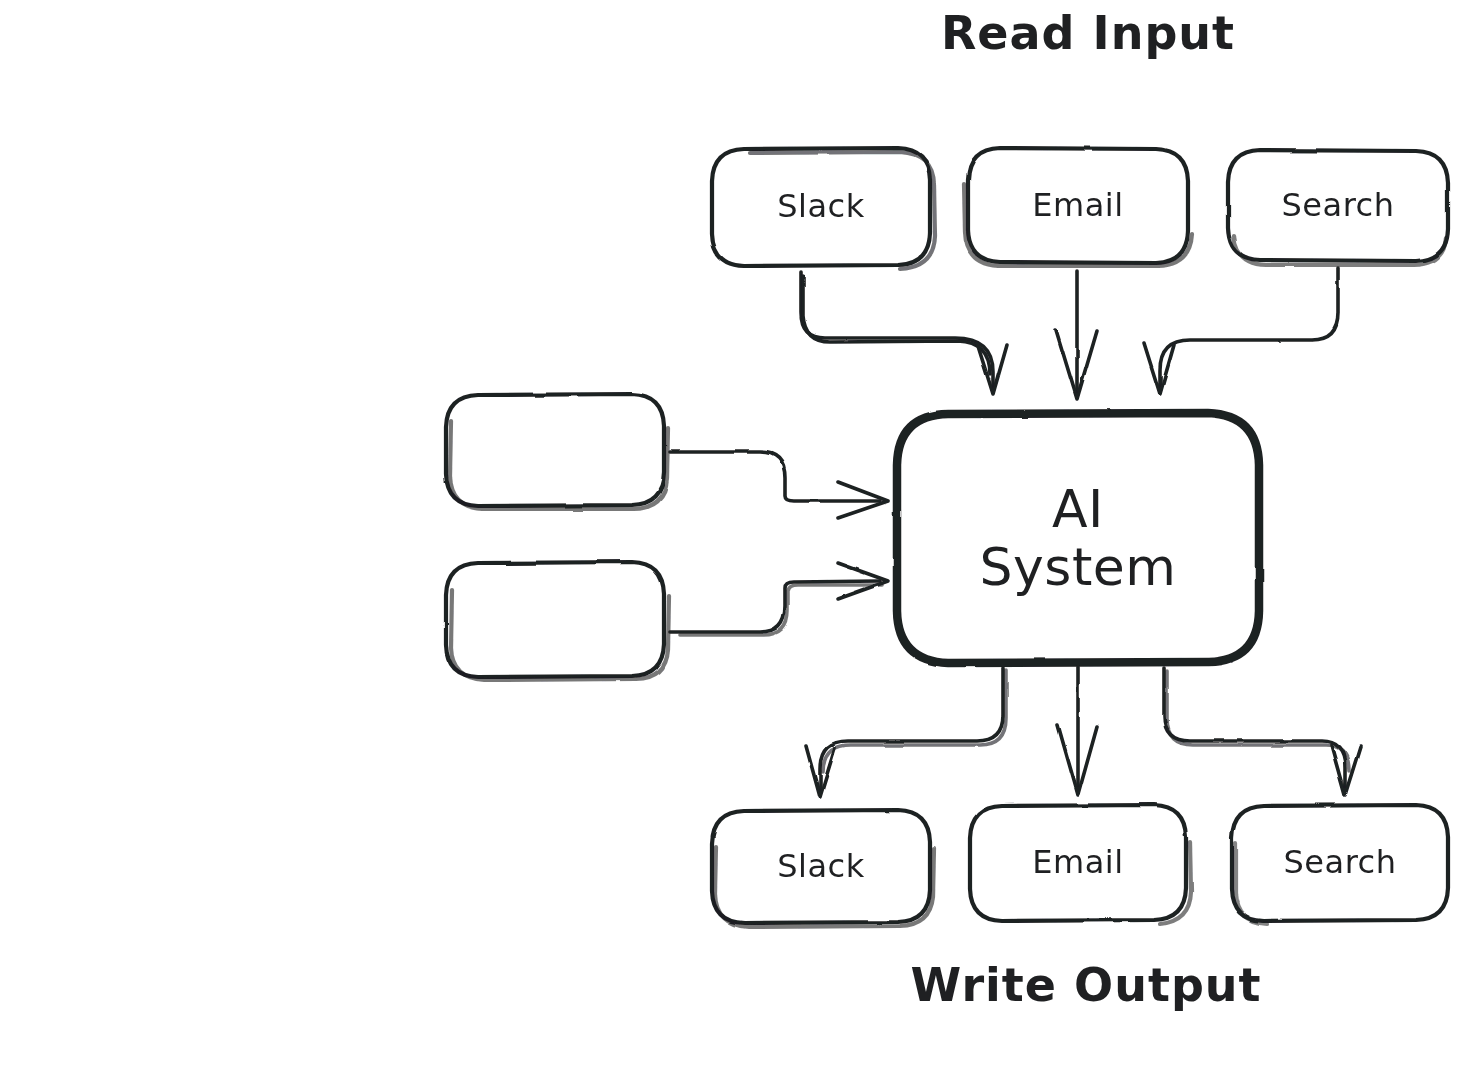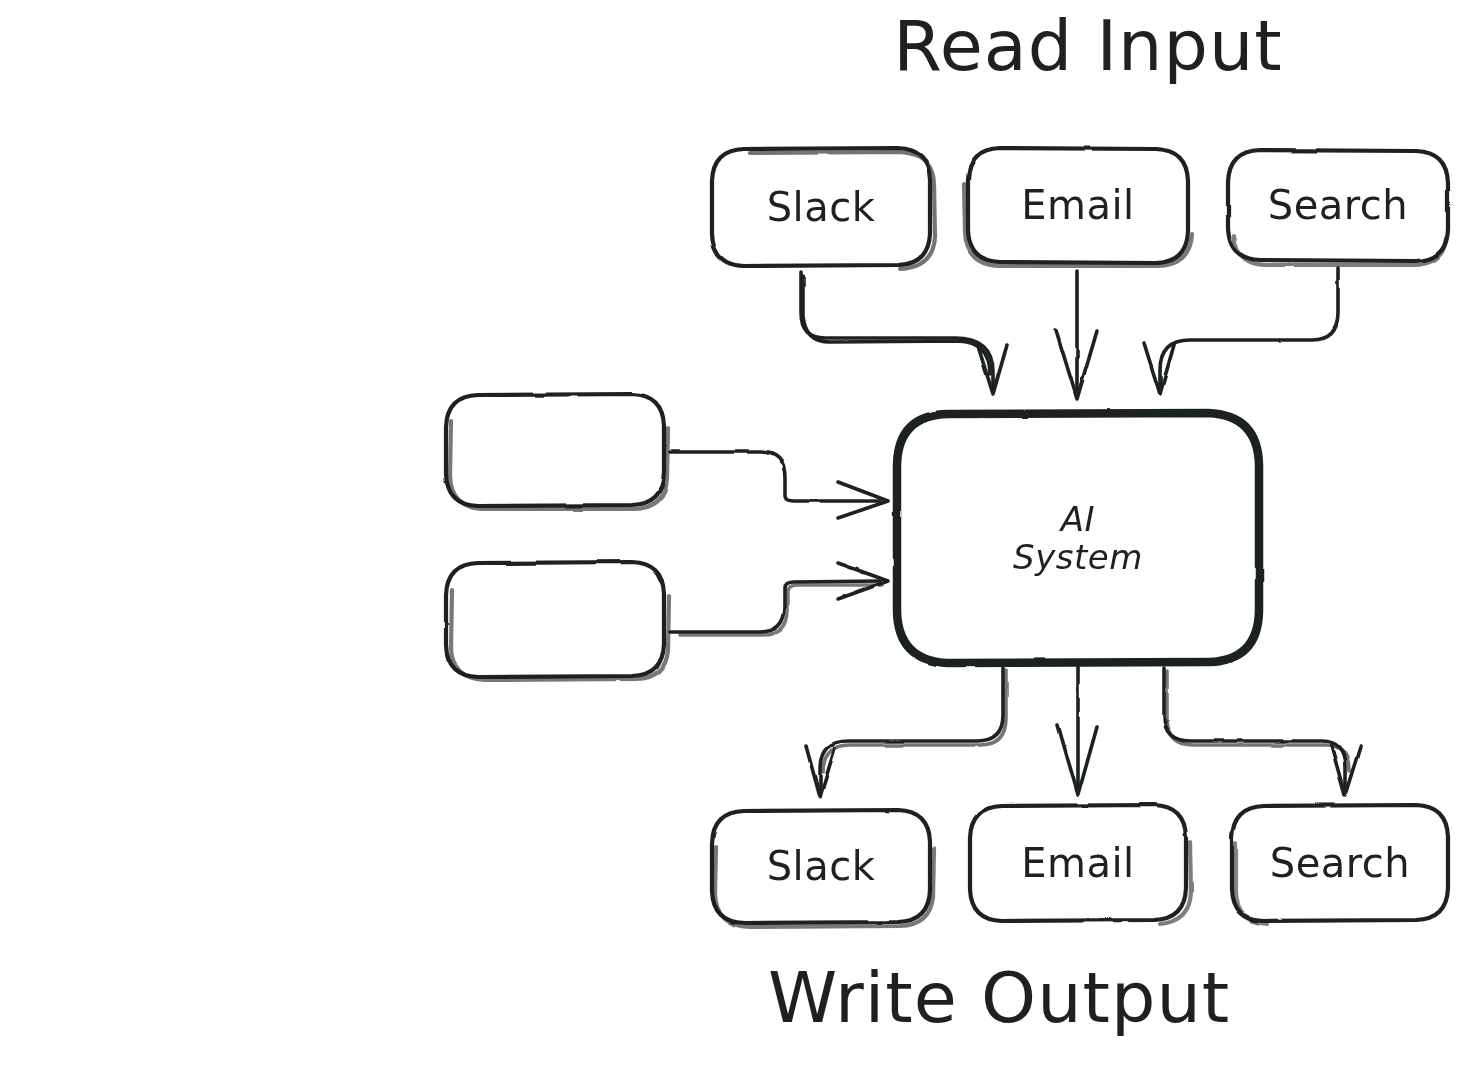--- a/index.html
+++ b/index.html
@@ -31,28 +31,28 @@
     justify-content: center;
     text-align: center;
     color: #1f2022;
     font-family: "DejaVu Sans", sans-serif;
     font-weight: 400;
     letter-spacing: 0.5px;
     line-height: 1.12;
     pointer-events: none;
     white-space: pre-line;
   }
-  .node-label.small { font-size: 40px; }
-  .node-label.center { font-size: 34px; font-style: italic; }
+  .node-label.small { font-size: 32px; }
+  .node-label.center { font-size: 52px; }
   .group-title {
     position: absolute;
     color: #1f2022;
     font-family: "DejaVu Sans", sans-serif;
-    font-weight: 400;
-    font-size: 70px;
+    font-weight: 700;
+    font-size: 46px;
     letter-spacing: 1px;
     line-height: 1.1;
     pointer-events: none;
     white-space: pre-line;
   }
   .hit {
     position: absolute;
     cursor: pointer;
   }
 </style>
@@ -158,21 +158,21 @@
     <g filter="url(#rough2)" fill="none" stroke="#1f2022" stroke-width="3.6" stroke-linecap="round" stroke-linejoin="round">
       <path d="M1164,668 L1164,716 Q1164,741 1190,741 L1322,741 Q1345,741 1345,768 L1345,789"></path>
       <path d="M1167,671 L1167,719 Q1167,745 1193,745 L1325,745 Q1349,745 1349,771" opacity="0.62"></path>
       <path d="M1331,745 L1345,795 L1360,747"></path>
     </g>
   </svg>
 
   <div class="group-title" style="left:818px; top:8px; width:540px; text-align:center;">Read Input</div>
 
 
-  <div class="group-title" style="left:768px; top:960px; width:600px; ">Write Output</div>
+  <div class="group-title" style="left:786px; top:960px; width:600px; text-align:center;">Write Output</div>
 
   <div class="node-label small" style="left:712px; top:148px; width:218px; height:118px;">Slack</div>
 
   <div class="node-label small" style="left:968px; top:148px; width:220px; height:115px;">Email</div>
 
   <div class="node-label small" style="left:1228px; top:150px; width:220px; height:111px;">Search</div>
 
 
 
   <div class="node-label center" style="left:897px; top:413px; width:362px; height:250px;">AI

